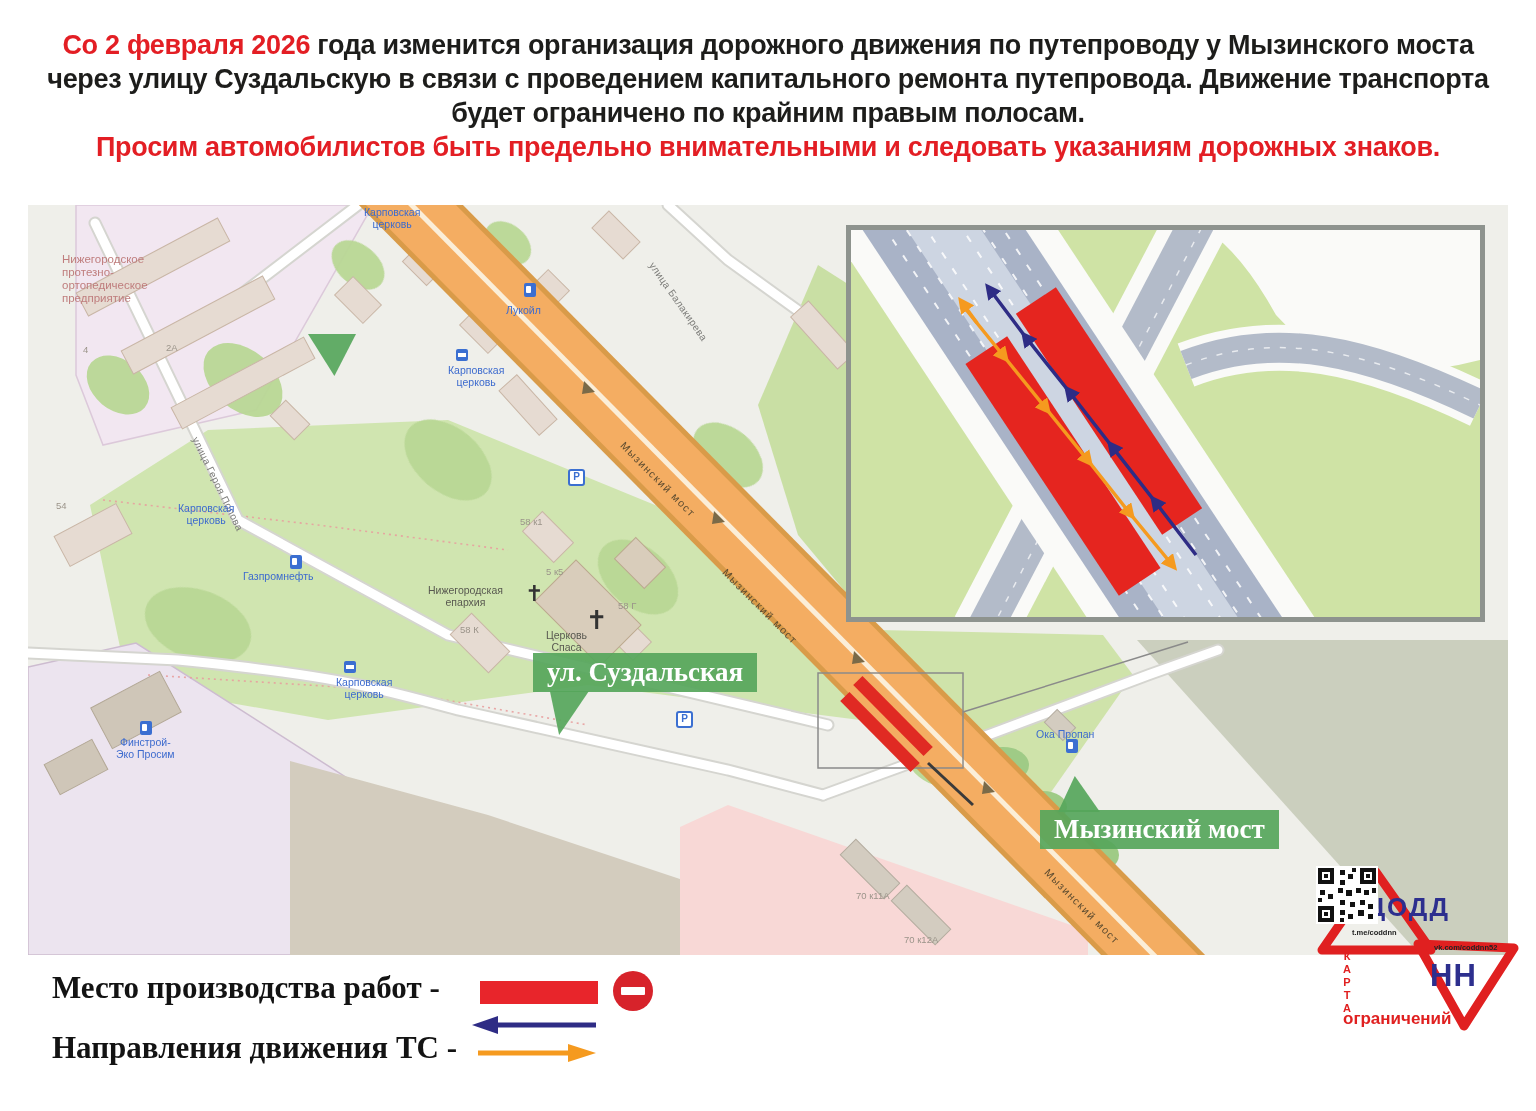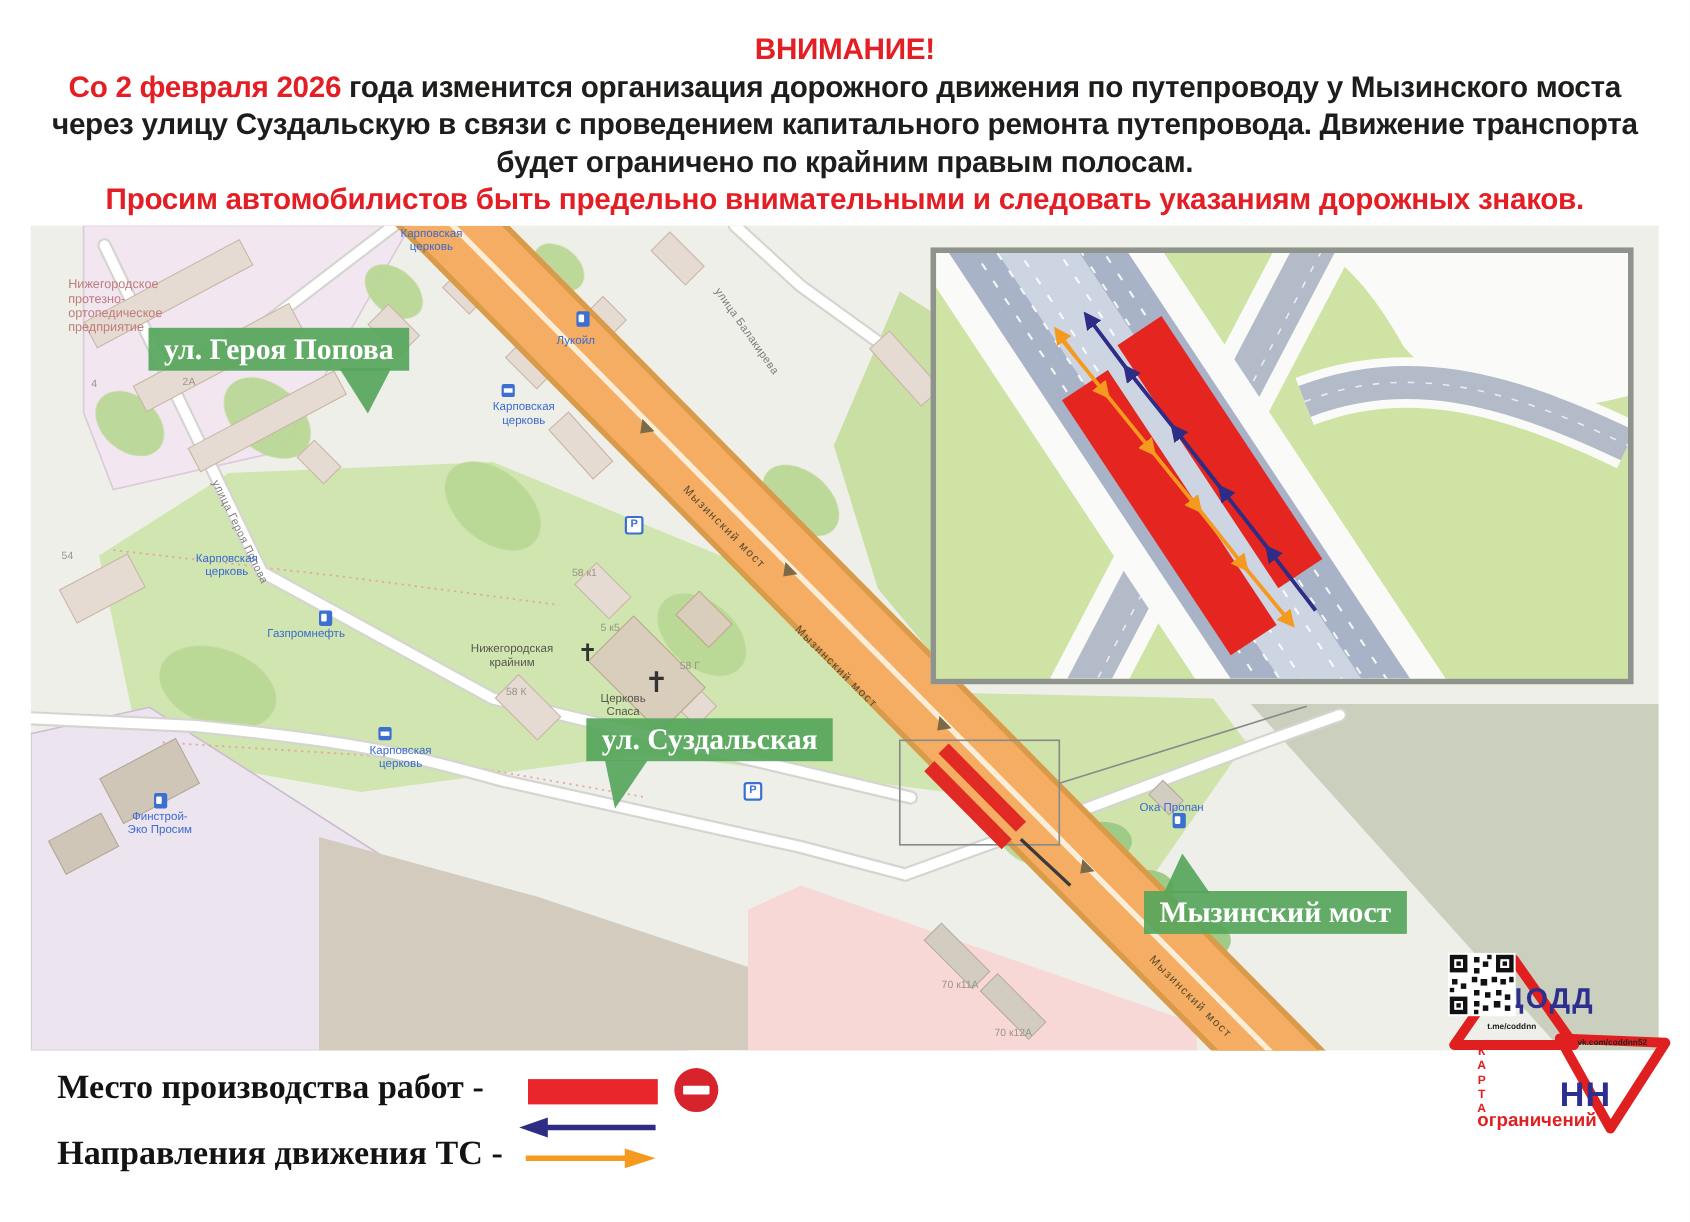--- a/index.html
+++ b/index.html
@@ -57,33 +57,32 @@
   #no-entry{position:absolute;left:613px;top:971px;width:40px;height:40px;border-radius:50%;
             background:#d7232b;}
   #no-entry::after{content:"";position:absolute;left:8px;top:16px;width:24px;height:8px;background:#fff;border-radius:1px;}
   #dir-arrows{position:absolute;left:468px;top:1015px;}
 
   
   #logo{position:absolute;left:1316px;top:866px;width:210px;height:172px;z-index:12;}
   #logo svg{position:absolute;left:0;top:0;}
   .logo-blue{position:absolute;color:#2d2f8e;font-family:"Liberation Sans",sans-serif;font-weight:800;}
   #logo-top{left:50px;top:26px;font-size:26px;letter-spacing:2px;}
-  #logo-nn{left:102px;top:92px;font-size:31px;letter-spacing:1px;margin-top:19px;}
+  #logo-nn{left:114px;top:92px;font-size:31px;letter-spacing:1px;}
   .logo-small{position:absolute;font-size:7.5px;font-weight:700;color:#222;white-space:nowrap;}
   #logo-tg{left:36px;top:62px;} #logo-vk{left:118px;top:77px;}
   #logo-karta{position:absolute;left:22px;top:84px;width:14px;color:#e02020;font-weight:800;
       font-size:11px;line-height:11px;writing-mode:vertical-rl;text-orientation:upright;letter-spacing:1px;}
   #logo-ogr{position:absolute;left:27px;top:143px;color:#e02020;font-weight:700;font-size:17px;}
   #qr{position:absolute;left:36px;top:83px;}
 </style>
 </head>
 <body>
 
 <div id="header">
-  <span class="hline red">ВНИМАНИЕ!</span>
   <div class="hbody"><span class="red">Со 2 февраля 2026</span><span> года изменится организация дорожного движения по путепроводу у Мызинского моста через улицу Суздальскую в связи с проведением капитального ремонта путепровода. Движение транспорта будет ограничено по крайним правым полосам.</span></div>
   <span class="hline red">Просим автомобилистов быть предельно внимательными и следовать указаниям дорожных знаков.</span>
 </div>
 
 <div id="map">
   <svg id="map-art" width="1480" height="750" viewBox="0 0 1480 750">
 
     <polygon points="48,0 345,0 228,205 75,240 48,170" fill="#f2e7f1" stroke="#dcc9da" stroke-width="1.5"></polygon>
     <path d="M 62,300 L 180,225 L 420,215 L 700,330 L 830,440 L 832,515 L 560,480 L 300,515 L 100,480 Z" fill="#d0e5b0"></path>
     <path d="M 790,60 L 845,95 L 845,420 L 770,330 L 730,200 Z" fill="#c9dfa4"></path>
@@ -202,21 +201,21 @@
       <div class="mlabel poi-blue" style="left: 150px; top: 298px;">Карповская
 церковь</div>
       <div class="mlabel poi-blue" style="left: 308px; top: 472px;">Карповская
 церковь</div>
       <div class="mlabel poi-blue" style="left: 478px; top: 100px;">Лукойл</div>
       <div class="mlabel poi-blue" style="left: 215px; top: 366px;">Газпромнефть</div>
       <div class="mlabel poi-blue" style="left: 88px; top: 532px;">Финстрой-
 Эко Просим</div>
       <div class="mlabel poi-blue" style="left: 1008px; top: 524px;">Ока Пропан</div>
       <div class="mlabel poi-dark" style="left: 400px; top: 380px;">Нижегородская
-крайним</div>
+епархия</div>
       <div class="mlabel poi-dark" style="left: 518px; top: 425px;">Церковь
 Спаса</div>
       <div class="mlabel num" style="left: 138px; top: 138px;">2А</div>
       <div class="mlabel num" style="left: 55px; top: 140px;">4</div>
       <div class="mlabel num" style="left: 28px; top: 296px;">54</div>
       <div class="mlabel num" style="left: 492px; top: 312px;">58 к1</div>
       <div class="mlabel num" style="left: 518px; top: 362px; text-align: center;">5 к5</div>
       <div class="mlabel num" style="left: 590px; top: 396px;">58 Г</div>
       <div class="mlabel num" style="left: 432px; top: 420px;">58 К</div>
       <div class="mlabel num" style="left: 828px; top: 686px;">70 к11А</div>
@@ -228,21 +227,20 @@
       <div class="micon fuel-icon" style="left: 262px; top: 350px;"></div>
       <div class="micon fuel-icon" style="left: 112px; top: 516px;"></div>
       <div class="micon fuel-icon" style="left: 1038px; top: 534px;"></div>
       <div class="micon parking-icon" style="left: 540px; top: 264px;"></div>
       <div class="micon parking-icon" style="left: 648px; top: 506px;"></div>
       <div class="micon bus-icon" style="left: 428px; top: 144px;"></div>
       <div class="micon bus-icon" style="left: 316px; top: 456px;"></div>
     </div>
 
   <div class="gtail" id="tail1"></div>
-  <div class="gcall" id="call1">ул. Героя Попова</div>
   <div class="gtail" id="tail2"></div>
   <div class="gcall" id="call2">ул. Суздальская</div>
   <div class="gtail" id="tail3"></div>
   <div class="gcall" id="call3">Мызинский мост</div>
 
   <div id="inset">
     <svg width="629" height="387" viewBox="0 0 629 387">
       <defs>
         <marker id="bh" viewBox="0 0 10 10" refX="7" refY="5" markerWidth="4.6" markerHeight="4.6" orient="auto">
           <path d="M0,0 L10,5 L0,10 z" fill="#2e2c85"></path>

